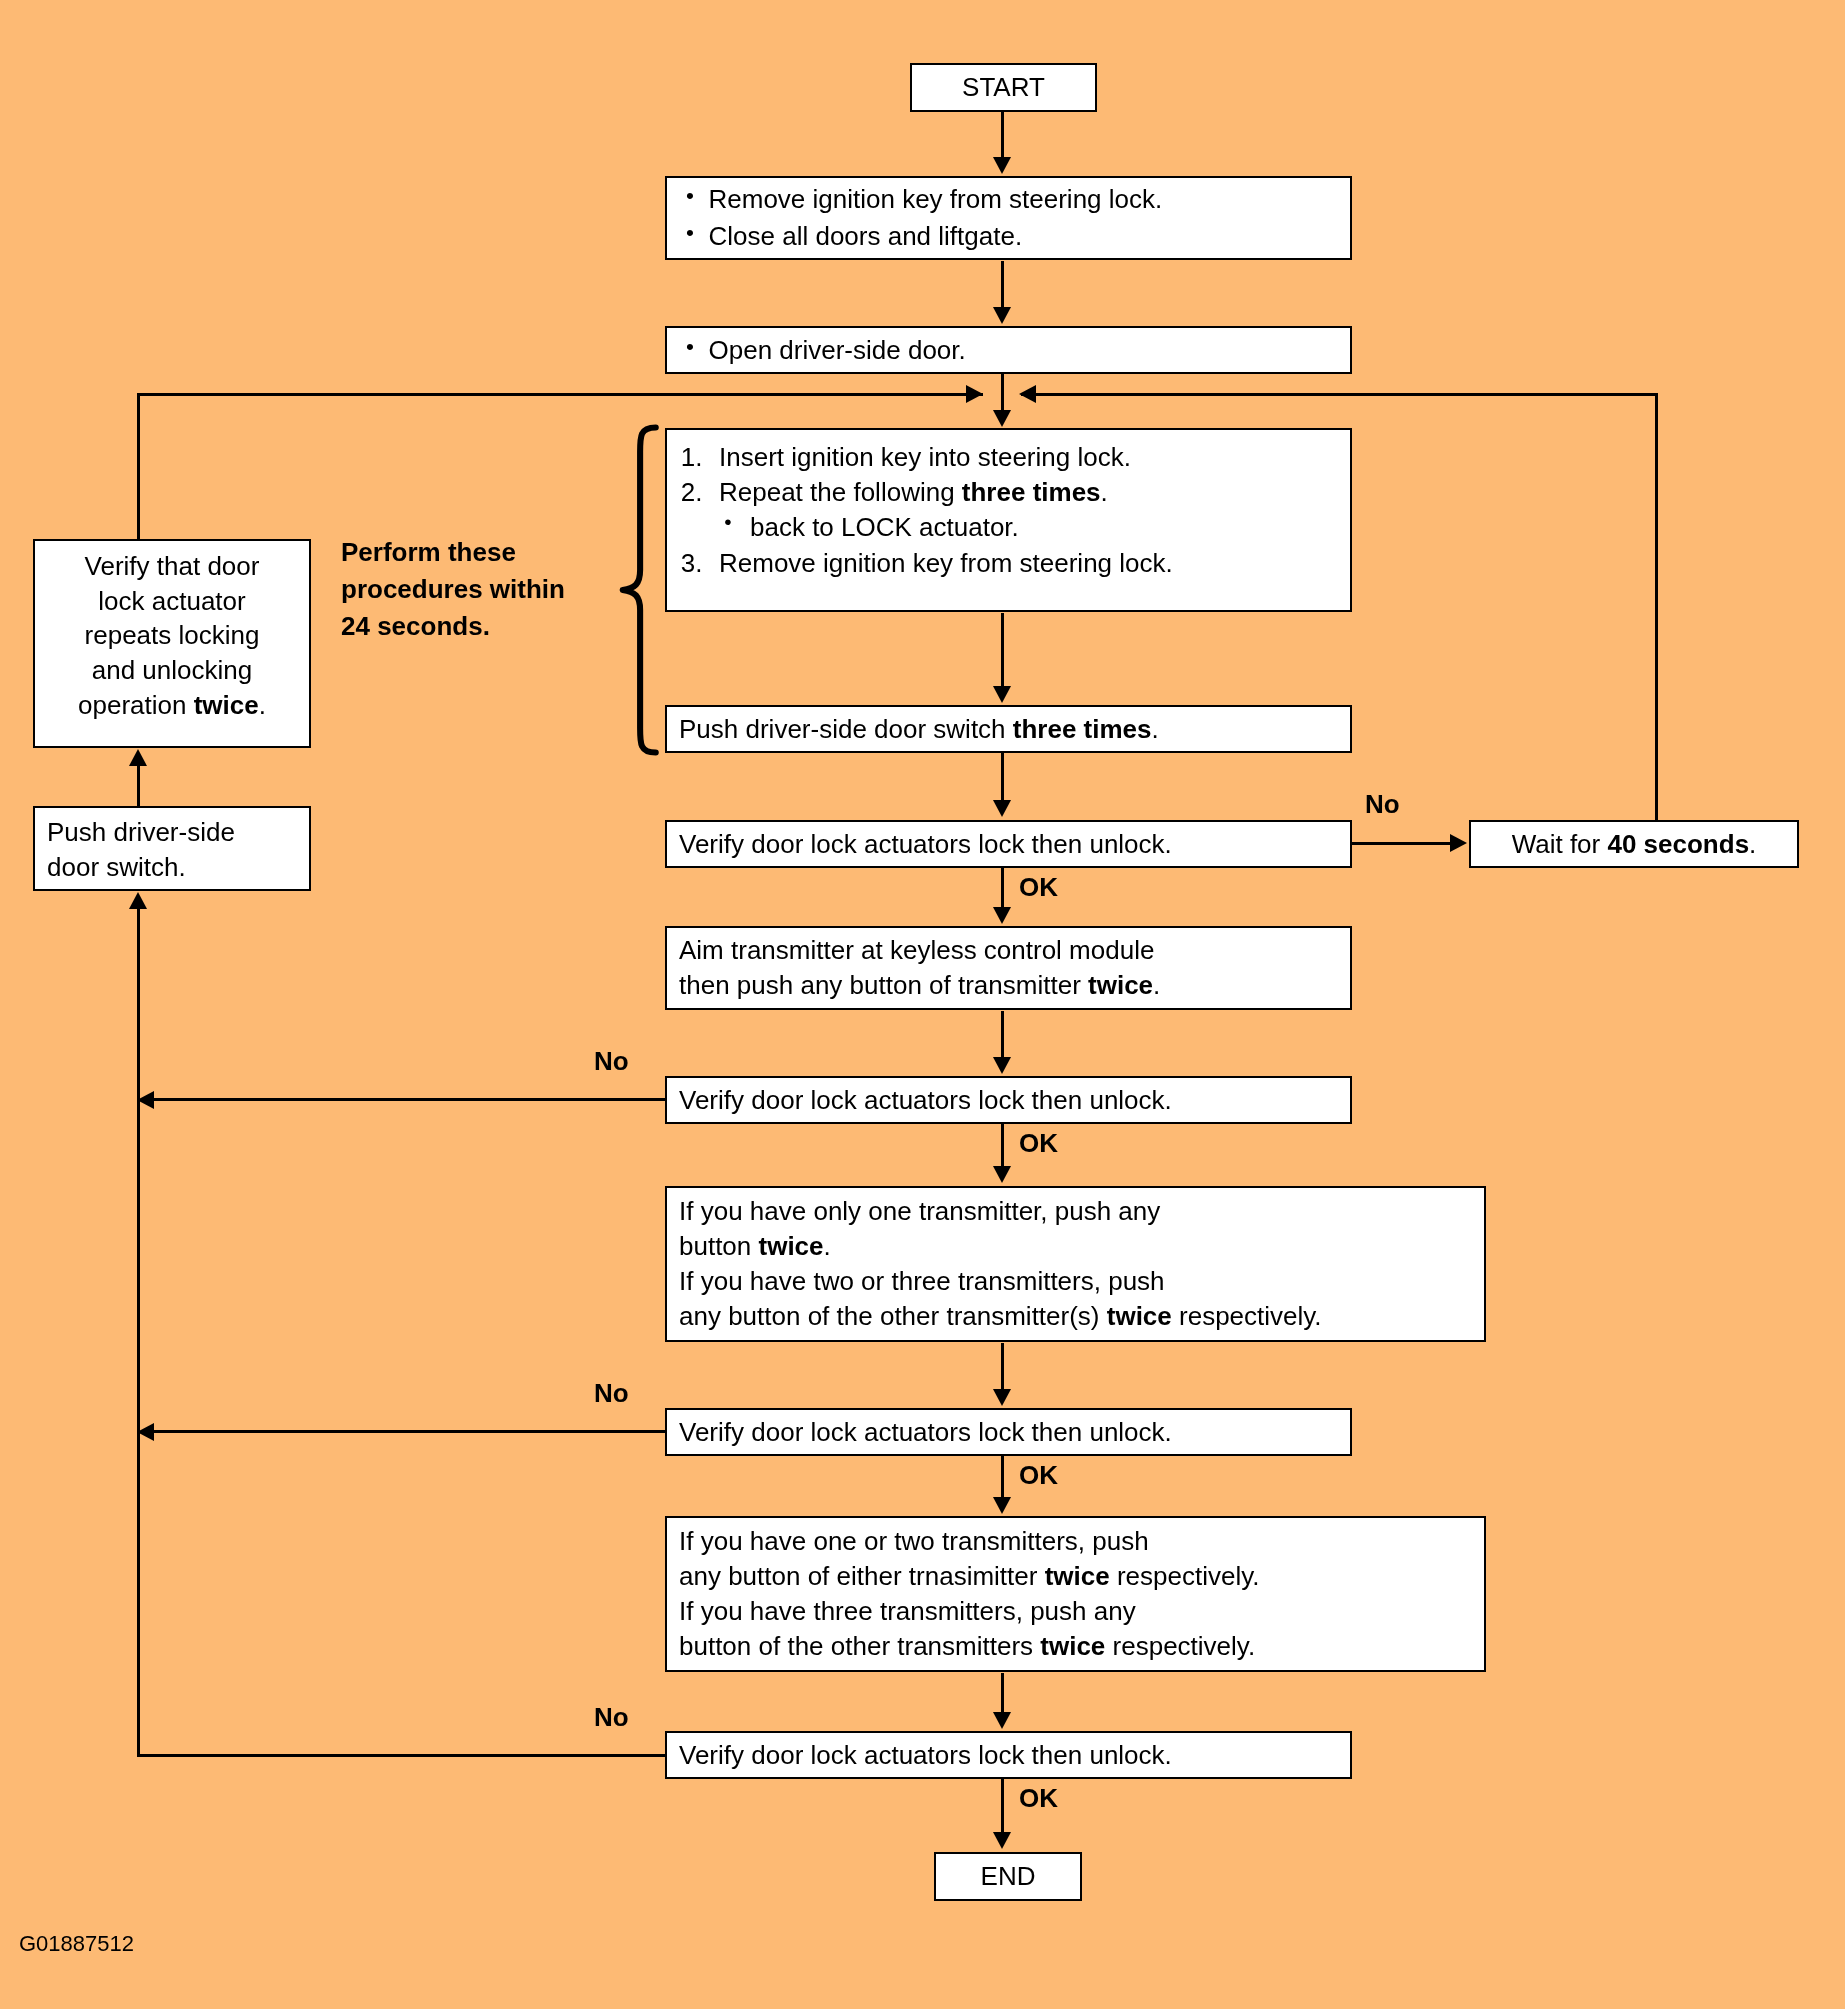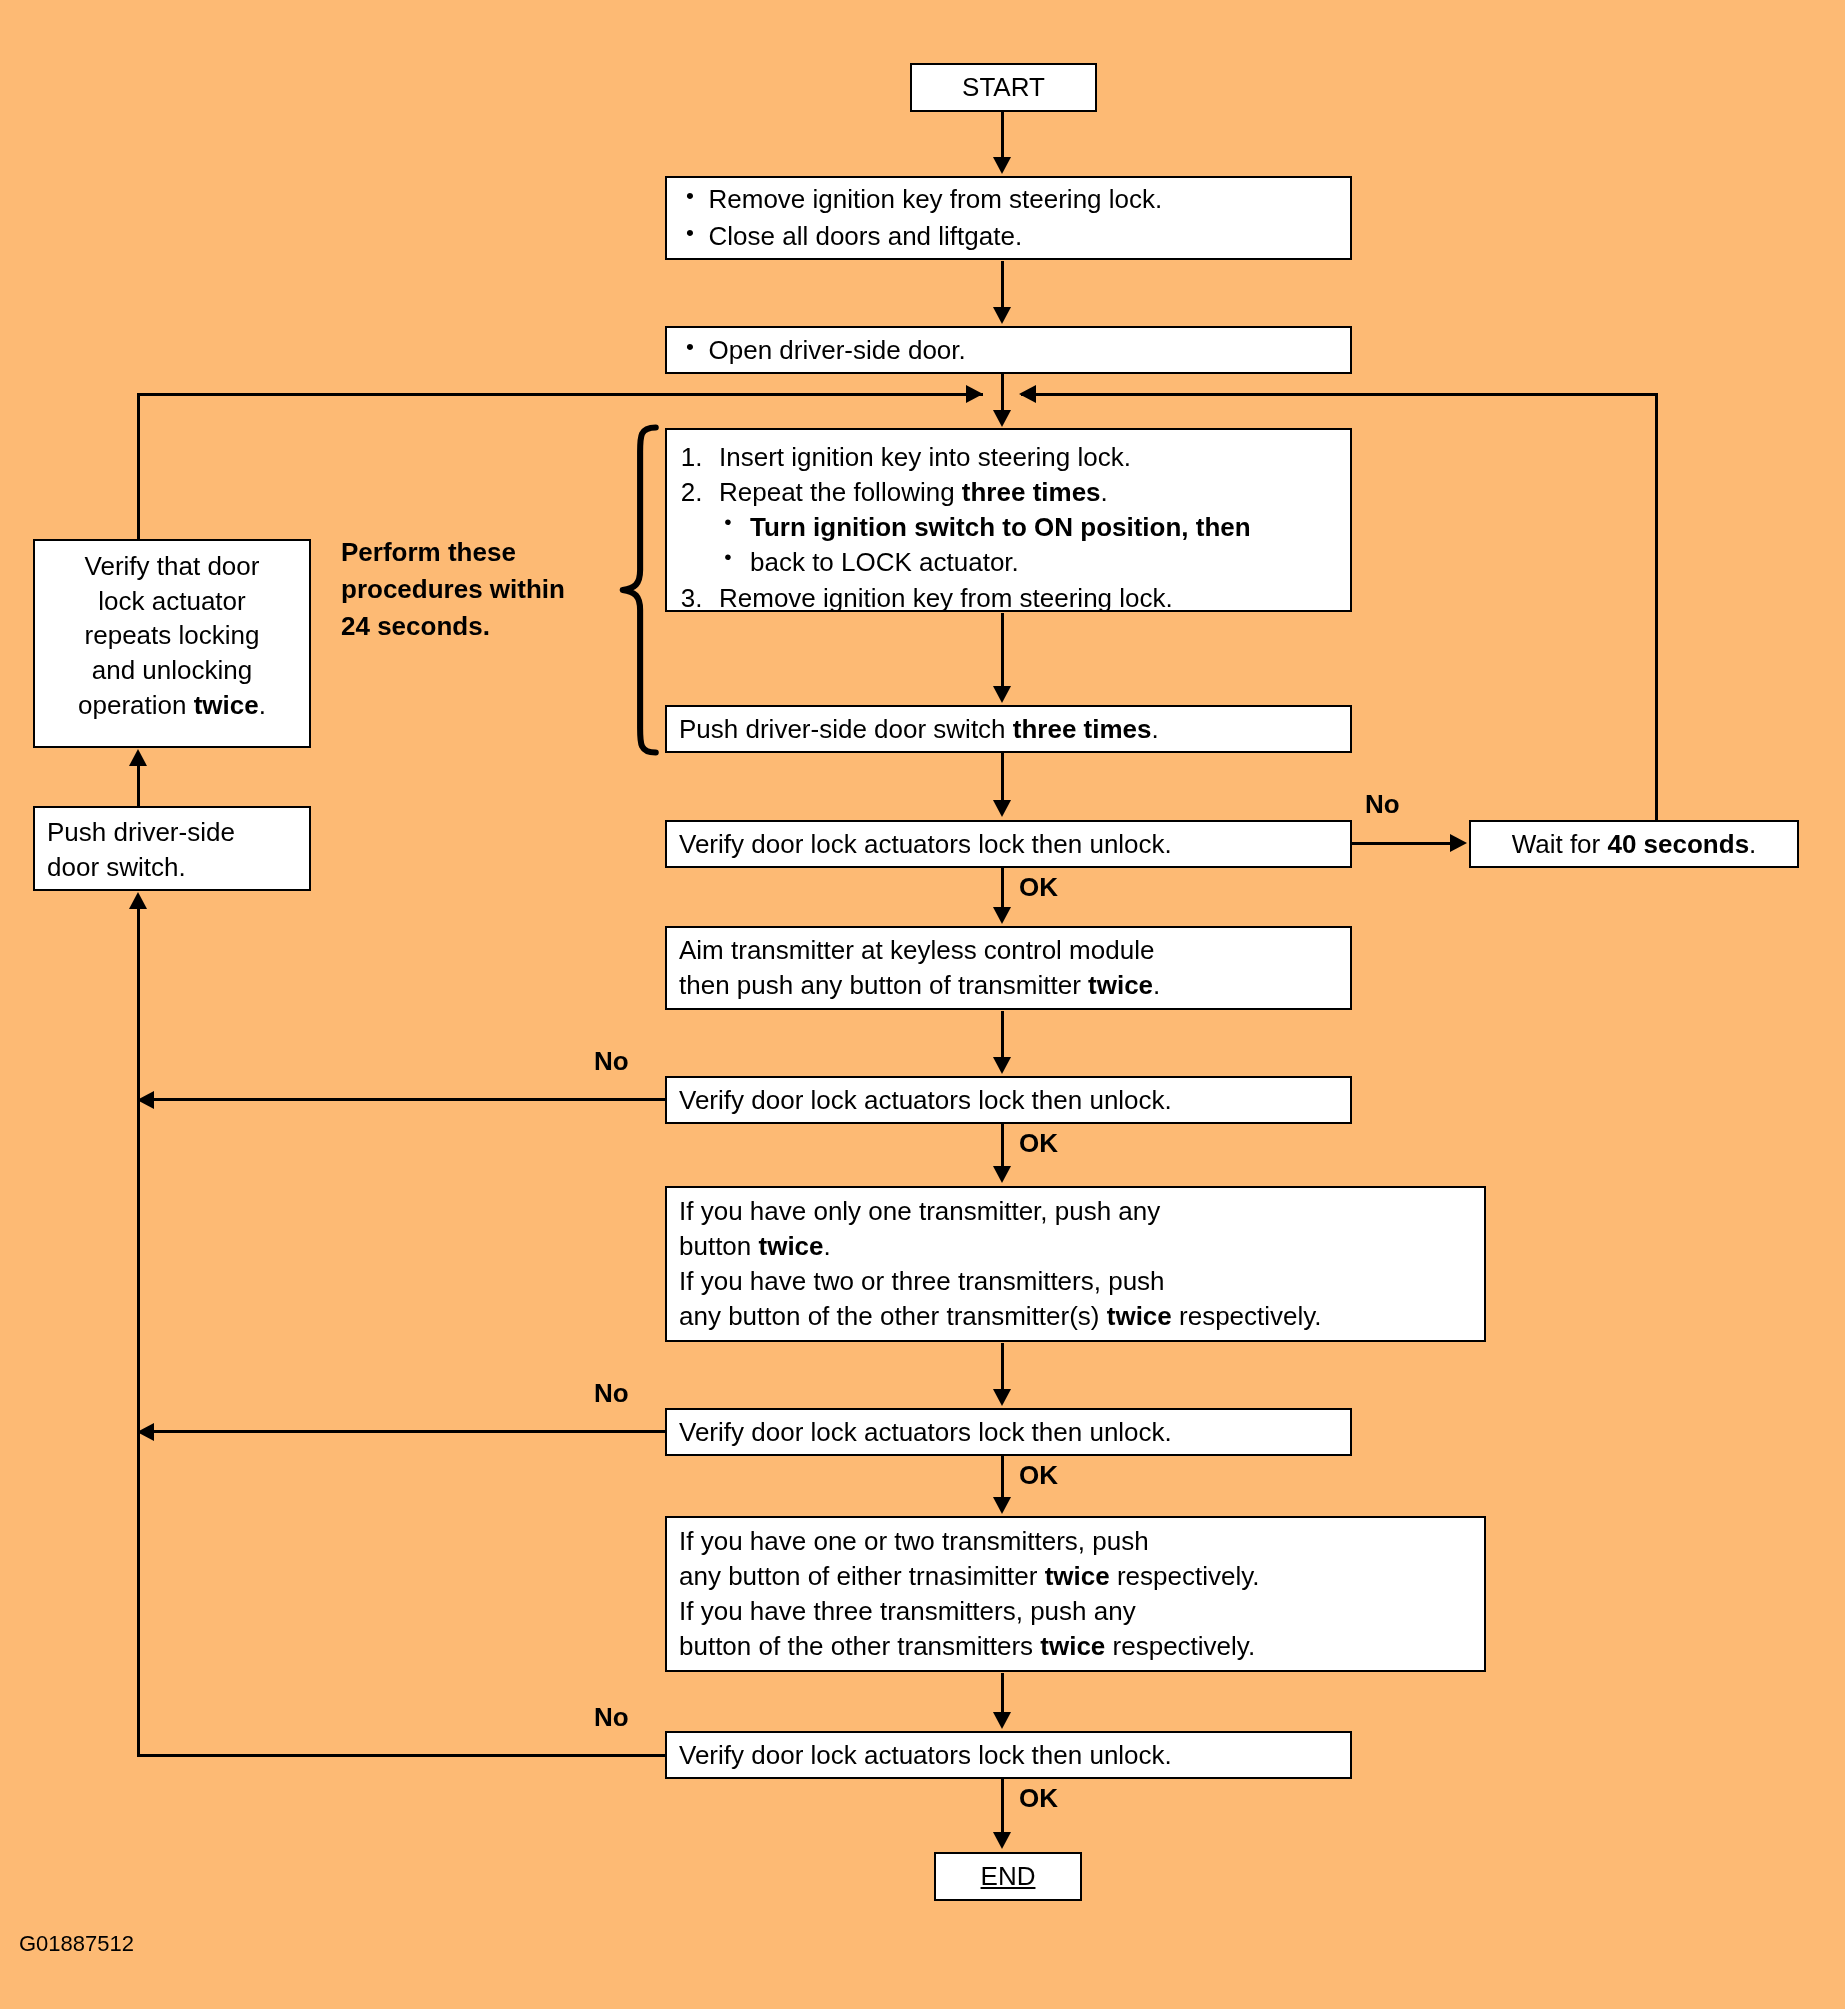--- a/index.html
+++ b/index.html
@@ -74,23 +74,20 @@
     <div class="inner" style="padding-top:8.7px;">
       <ul class="numlist">
         <li>
           <span class="num">1.</span>
           <span>Insert ignition key into steering lock.</span>
         </li>
         <li>
           <span class="num">2.</span>
           <span>Repeat the following </span><b>three times</b><span>.</span>
           <ul class="sublist">
-            <li>
-              <b>Turn ignition switch to ON position, then</b>
-            </li>
             <li style="padding-left:31px;list-style:none;">
               <span style="position:absolute;left:-26px;"></span>
               <span>back to LOCK actuator.</span>
             </li>
           </ul>
         </li>
         <li>
           <span class="num">3.</span>
           <span>Remove ignition key from steering lock.</span>
         </li>
@@ -140,21 +137,21 @@
       <div><span>any button of either trnasimitter </span><b>twice</b><span> respectively.</span></div>
       <div>If you have three transmitters, push any</div>
       <div><span>button of the other transmitters </span><b>twice</b><span> respectively.</span></div>
     </div>
   </div>
 
   <div class="box vcenter" style="left:665px;top:1731px;width:687px;height:48px;">
     <div class="inner"><span>Verify door lock actuators lock then unlock.</span></div>
   </div>
 
-  <div class="box center" style="left:934px;top:1852px;width:148px;height:49px;text-decoration:underline;">
+  <div class="box center" style="left:934px;top:1852px;width:148px;height:49px;">
     <span>END</span>
   </div>
 
   <div class="box" style="left:33px;top:539px;width:278px;height:209px;text-align:center;">
     <div class="inner" style="padding-top:7.8px;">
       <div>Verify that door</div>
       <div>lock actuator</div>
       <div>repeats locking</div>
       <div>and unlocking</div>
       <div><span>operation </span><b>twice</b><span>.</span></div>

